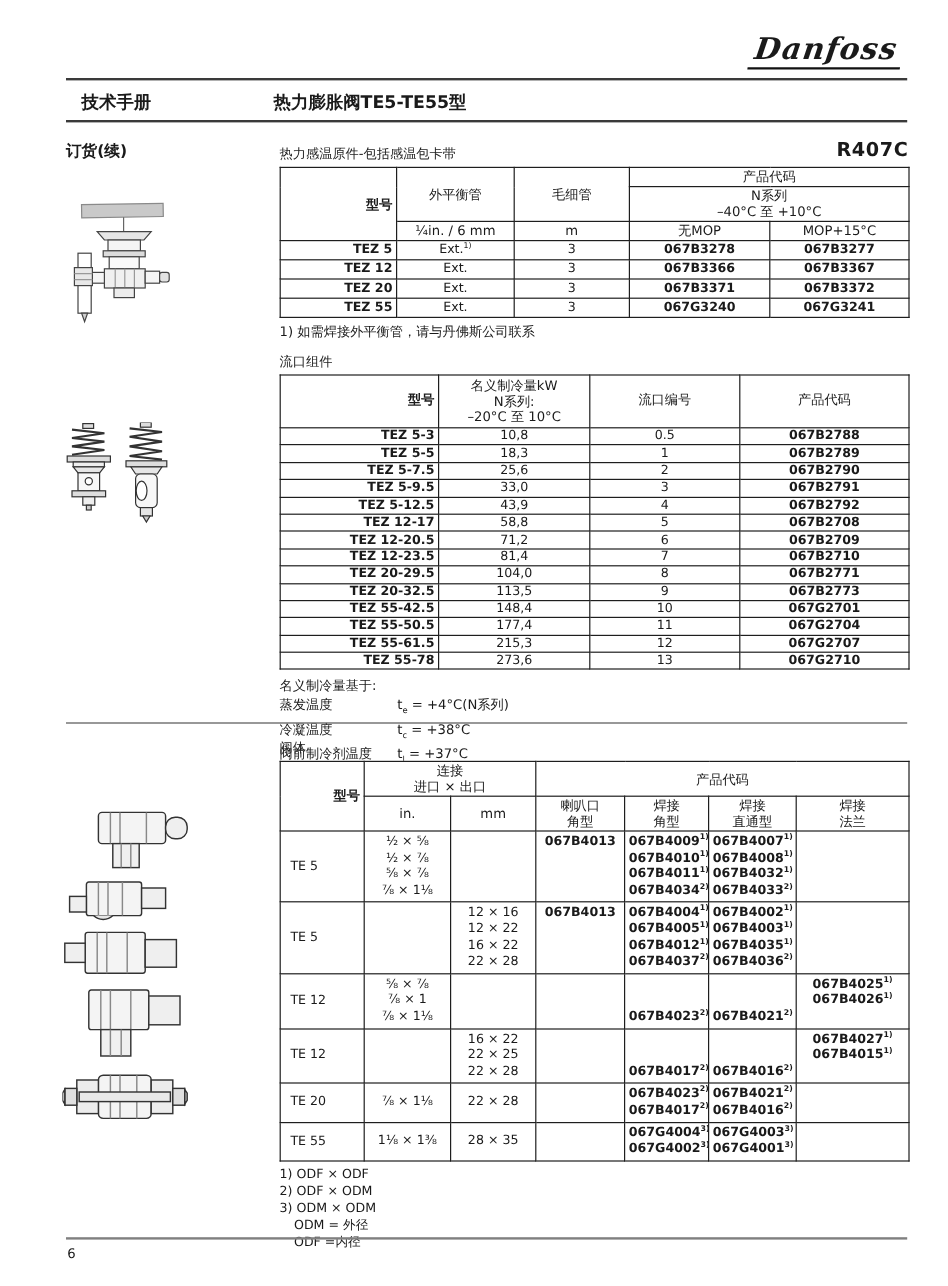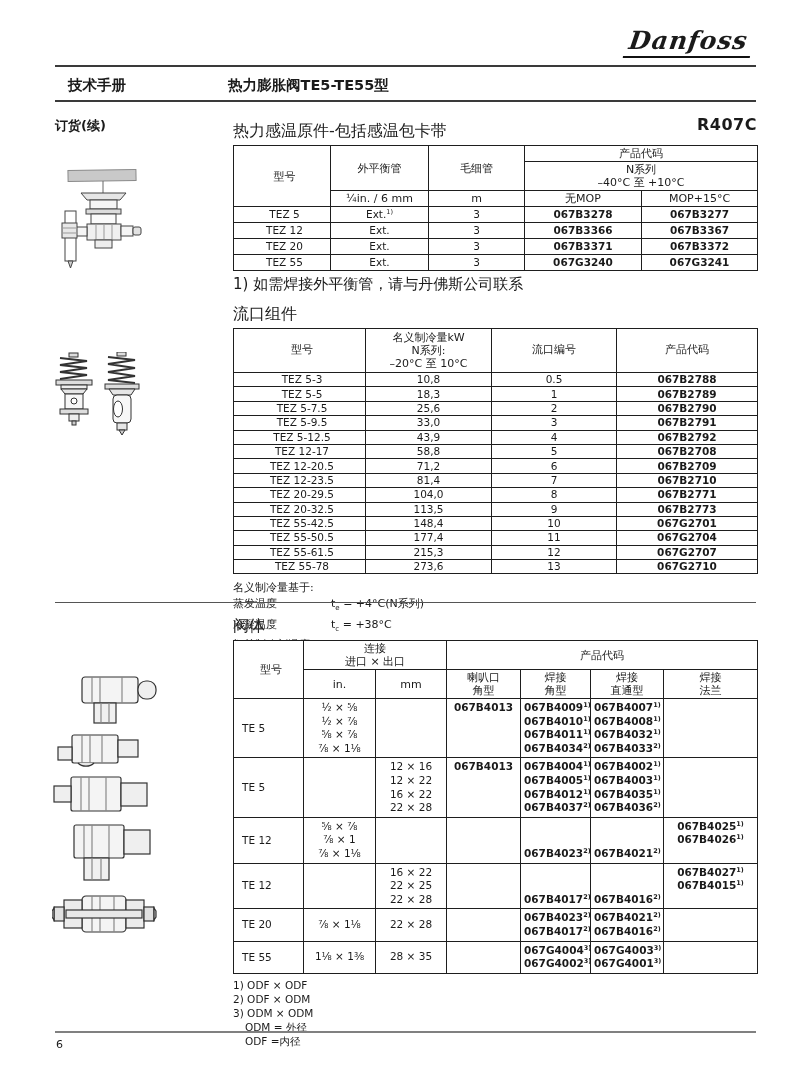--- a/index.html
+++ b/index.html
@@ -29,55 +29,55 @@
   #rule-footer { top: 1031px; background: #808080; }
 
   .manual-title  { position: absolute; left: 68px;  top: 76px; font-size: 14.5px; font-weight: bold; }
   .product-title { position: absolute; left: 228px; top: 76px; font-size: 14.5px; font-weight: bold; }
   .ordering-label{ position: absolute; left: 55px;  top: 117px; font-size: 13px; font-weight: bold; }
 
   .section { position: absolute; left: 233px; width: 524px; }
   #section-1 { top: 121px; }
   #section-2 { top: 616px; }
 
-  .table-caption { font-size: 16px; margin-bottom: 3px; color: #222; }
+  .table-caption { font-size: 11px; margin-bottom: 3px; color: #222; }
   .r407c { position: absolute; right: 0; top: -6px; font-size: 16px; font-weight: bold; letter-spacing: 0.5px; }
 
   
   table { border-collapse: collapse; table-layout: fixed; width: 524px; background: #fff; }
   th, td {
     border: 1px solid #1e1e1e;
     font-weight: normal;
     text-align: center;
     vertical-align: middle;
     padding: 1px 3px;
     font-size: 10.5px;
     line-height: 13px;
   }
   table { border: 1.5px solid #1e1e1e; }
   th { font-size: 11px; }
-  td.left, th.left { text-align: center; padding-left: 8px; }
+  td.left, th.left { text-align: right; padding-left: 8px; font-weight: bold; }
   .b, td.code-cell { font-weight: bold; }
   sup { font-size: 6.5px; vertical-align: super; line-height: 0; }
 
   #element-table td { height: 15px; }
   #element-table th { height: 14px; }
 
   #orifice-table td { height: 14.4px; padding-top: 0; padding-bottom: 0; }
   #orifice-table th { line-height: 12.5px; padding-top: 2px; padding-bottom: 2px; }
 
   .hdr2 div { line-height: 13px; }
 
   
   .ln { height: 13.6px; line-height: 13.6px; white-space: nowrap; }
   #body-table td { padding-top: 2px; padding-bottom: 2px; }
   #body-table .model-col { text-align: left; padding-left: 8px; }
 
   
-  .footnote { font-size: 15px; margin: 4px 0 10px 0; }
+  .footnote { font-size: 11px; margin: 4px 0 10px 0; }
   .cap-notes { margin-top: 6px; font-size: 11px; }
   .note-line { display: flex; line-height: 15.5px; }
   .note-label { width: 98px; flex: none; }
   .note-val sub { font-size: 7px; }
   .fn-list { margin-top: 4px; font-size: 10.5px; }
   .fn-list div { line-height: 14px; }
   .fn-list .indent { padding-left: 12px; }
 
   .page-number { position: absolute; left: 56px; top: 1038px; font-size: 11px; }
 

